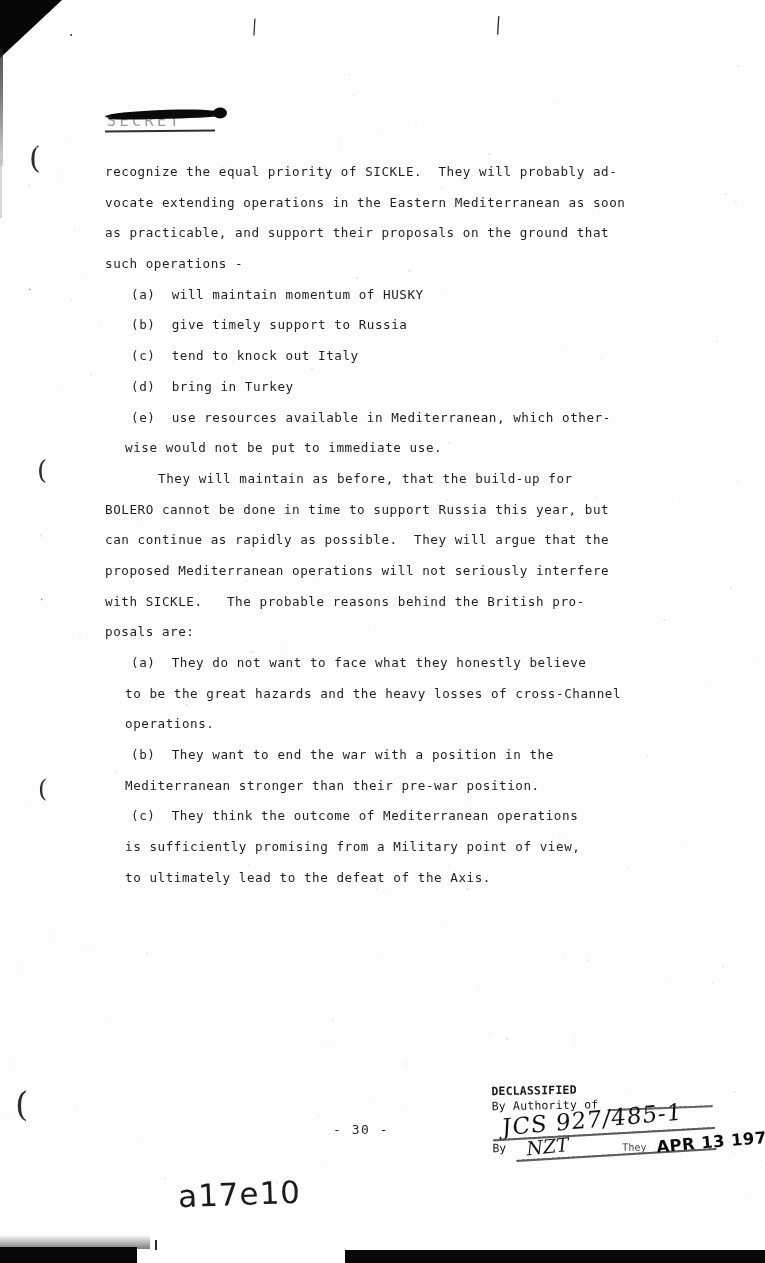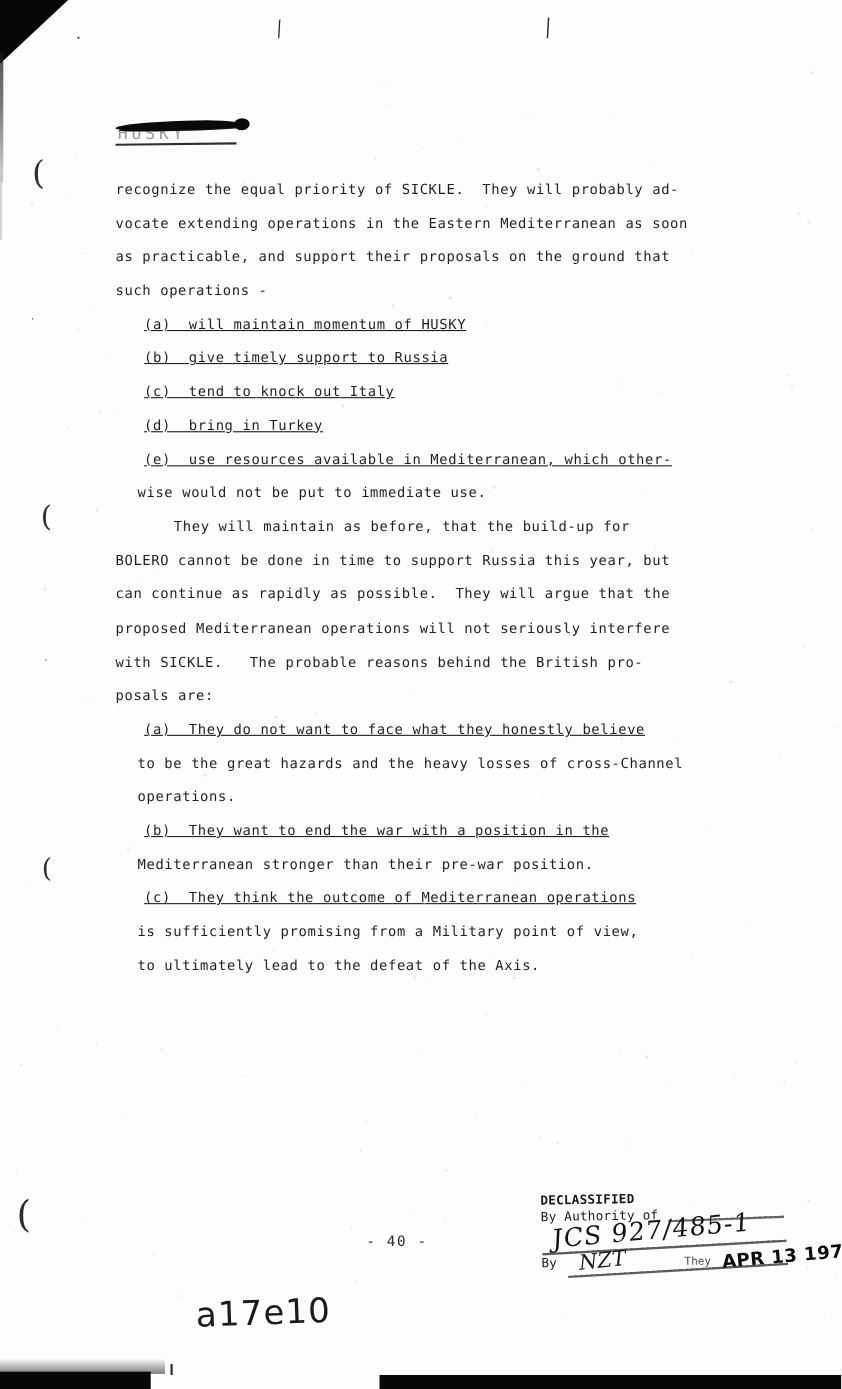--- a/index.html
+++ b/index.html
@@ -165,21 +165,21 @@
     font-size: 12.6px;
     line-height: 30.7px;
     color: #1f1f1f;
     letter-spacing: 0.55px;
     white-space: pre;
   }
   #body-text .line {
     height: 30.7px;
     white-space: pre;
   }
-  #body-text .line.ind1 { padding-left: 26px; text-decoration: underline; }
+  #body-text .line.ind1 { padding-left: 26px; }
   #body-text .line.ind2 { padding-left: 20px; }
   #body-text .line.ind3 { padding-left: 53px; }
 
   
   #page-number {
     position: absolute;
     left: 333px;
     top: 1122px;
     font-family: "DejaVu Sans Mono", monospace;
     font-size: 13px;
@@ -328,28 +328,28 @@
   <div class="tick dot1">·</div>
   <div class="tick dot2">·</div>
   <div class="tick dot3">·</div>
 
   <div class="paren p1">(</div>
   <div class="paren p2">(</div>
   <div class="paren p3">(</div>
   <div class="paren p4">(</div>
 
   <div id="classification">
-    <div class="word">HUSKY</div>
+    <div class="word">SECRET</div>
     <div class="strike"></div>
     <div class="underline"></div>
   </div>
 
   <div id="body-text"><div class="line">recognize the equal priority of SICKLE.  They will probably ad-</div><div class="line">vocate extending operations in the Eastern Mediterranean as soon</div><div class="line">as practicable, and support their proposals on the ground that</div><div class="line">such operations -</div><div class="line ind1">(a)  will maintain momentum of HUSKY</div><div class="line ind1">(b)  give timely support to Russia</div><div class="line ind1">(c)  tend to knock out Italy</div><div class="line ind1">(d)  bring in Turkey</div><div class="line ind1">(e)  use resources available in Mediterranean, which other-</div><div class="line ind2">wise would not be put to immediate use.</div><div class="line ind3">They will maintain as before, that the build-up for</div><div class="line">BOLERO cannot be done in time to support Russia this year, but</div><div class="line">can continue as rapidly as possible.  They will argue that the</div><div class="line">proposed Mediterranean operations will not seriously interfere</div><div class="line">with SICKLE.   The probable reasons behind the British pro-</div><div class="line">posals are:</div><div class="line ind1">(a)  They do not want to face what they honestly believe</div><div class="line ind2">to be the great hazards and the heavy losses of cross-Channel</div><div class="line ind2">operations.</div><div class="line ind1">(b)  They want to end the war with a position in the</div><div class="line ind2">Mediterranean stronger than their pre-war position.</div><div class="line ind1">(c)  They think the outcome of Mediterranean operations</div><div class="line ind2">is sufficiently promising from a Military point of view,</div><div class="line ind2">to ultimately lead to the defeat of the Axis.</div></div>
 
-  <div id="page-number">- 40 -</div>
+  <div id="page-number">- 30 -</div>
 
   <div id="archive-mark">a17e10</div>
 
   <div id="declass-stamp">
     <div class="st-line1">DECLASSIFIED</div>
     <div class="st-line2">By Authority of</div>
     <div class="rule-1"></div>
     <div class="st-auth">JCS 927/485-1</div>
     <div class="rule-3"></div>
     <div class="st-by">By</div>

